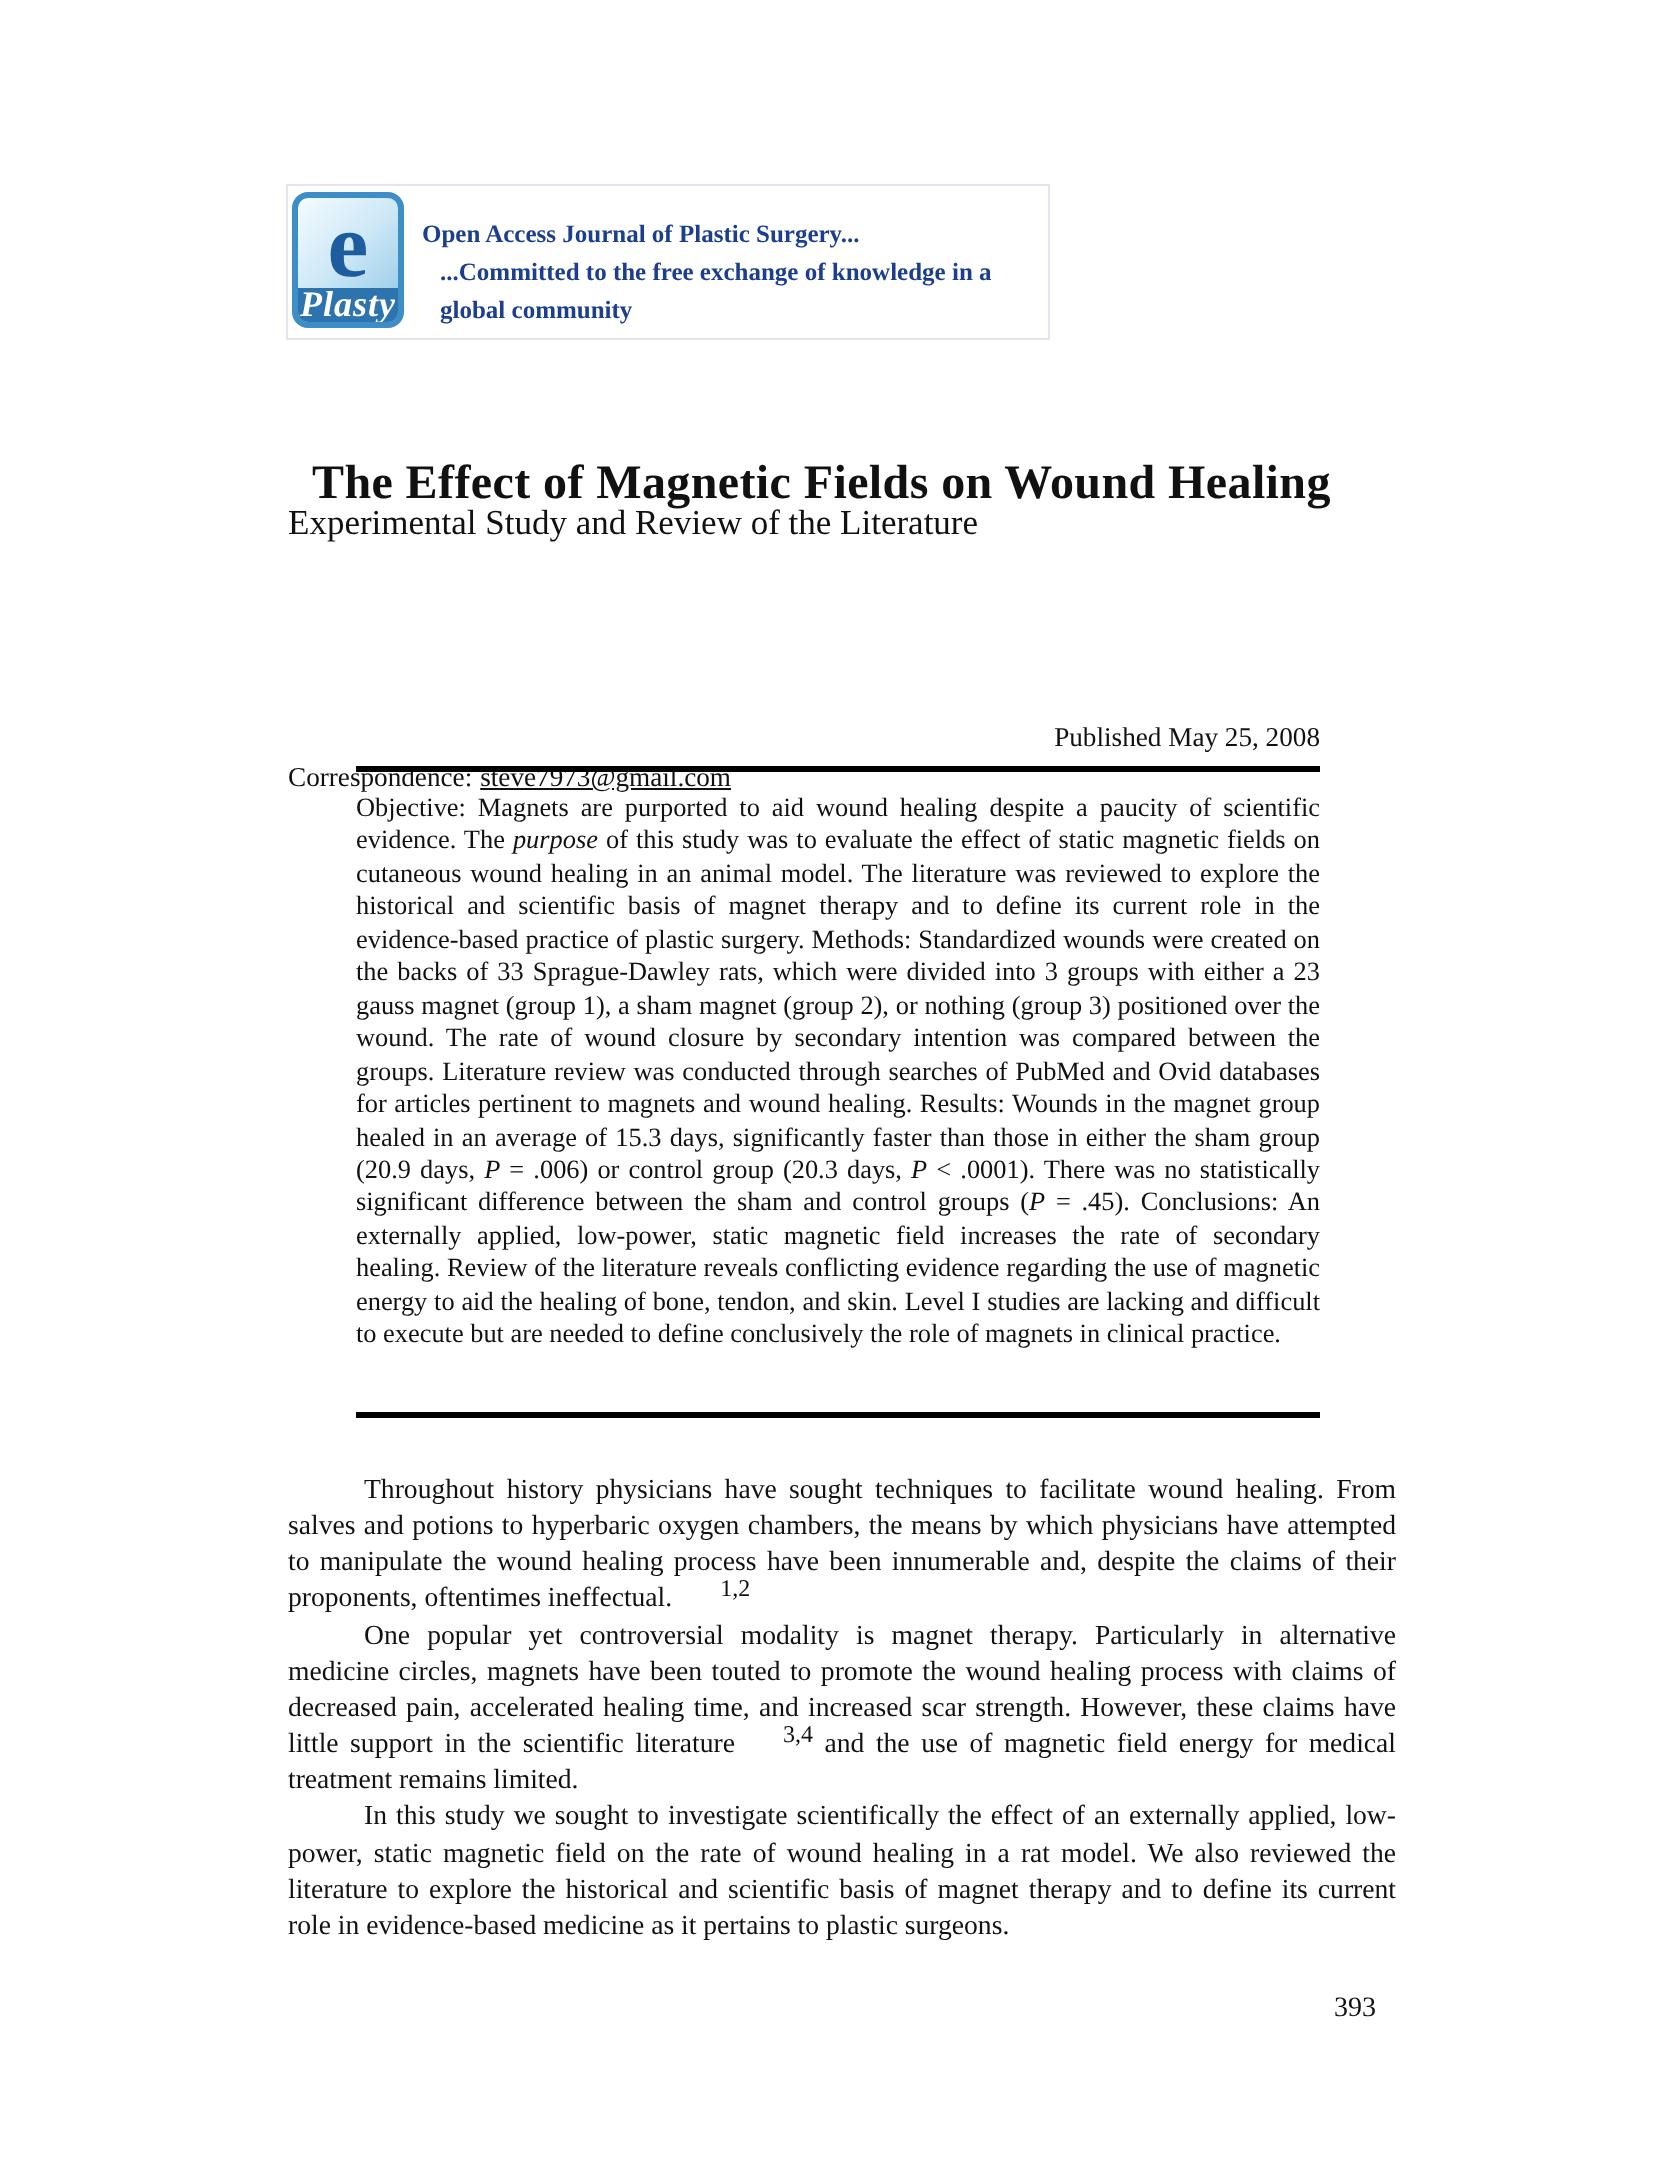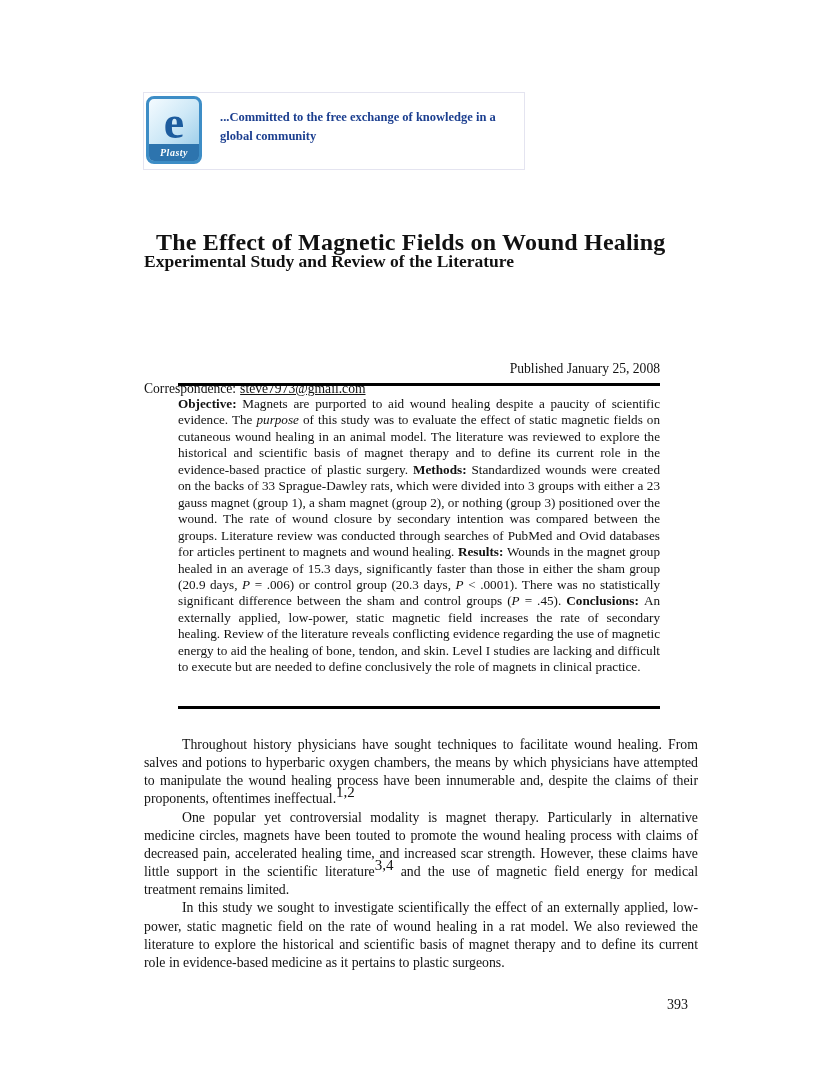--- a/index.html
+++ b/index.html
@@ -42,21 +42,21 @@
   }
   .logo-band {
     position: absolute;
     left: 0; right: 0; bottom: 0;
     height: 17px;
     background: #2d74ae;
     color: #ffffff;
     font-family: "Liberation Serif", serif;
     font-weight: bold;
     font-style: italic;
-    font-size: 10px;
+    font-size: 18px;
     line-height: 17px;
     text-align: center;
     letter-spacing: 0.5px;
   }
   .tagline {
     position: absolute;
     left: 67px; top: 15px;
     width: 310px;
     color: #1b3e8f;
     font-weight: bold;
@@ -74,21 +74,21 @@
     font-size: 24px;
     font-weight: bold;
     letter-spacing: 0.2px;
   }
   .subtitle {
     position: absolute;
     left: 144px; top: 251px;
     width: 560px;
     margin: 0;
     font-size: 17.5px;
-    font-weight: bold;
+    font-weight: normal;
   }
   .authors {
     position: absolute;
     left: 144px; top: 288px;
     width: 560px;
     font-size: 14.2px;
     font-weight: bold;
     font-style: italic;
   }
   .affiliation {
@@ -140,55 +140,56 @@
   .body-text {
     position: absolute;
     left: 144px; top: 736px;
     width: 554px;
     font-size: 13.8px;
     line-height: 18.15px;
     text-align: justify;
   }
   .body-text p { margin: 0; text-indent: 38px; }
 
-  .seg-b { font-weight: bold; }
+  .seg-b { font-weight: normal; }
   .seg-i { font-style: italic; }
-  sup { font-size: 15px; line-height: 0; vertical-align: super; }
+  sup { font-size: 12px; line-height: 0; vertical-align: super; margin-left: 24px; }
 
   .page-number {
     position: absolute;
     left: 144px; top: 997px;
     width: 544px;
     text-align: right;
     font-size: 14px;
   }
 </style>
 </head>
 <body>
 
 <div class="page">
 
   <header class="masthead">
     <div class="logo">
       <div class="logo-e">e</div>
       <div class="logo-band">Plasty</div>
     </div>
     <div class="tagline">
+      <div class="tagline-line1">Open Access Journal of Plastic Surgery...</div>
       <div class="tagline-line2">...Committed to the free exchange of knowledge in a global community</div>
     </div>
   </header>
 
   <h1 class="title">The Effect of Magnetic Fields on Wound Healing</h1>
   <h2 class="subtitle">Experimental Study and Review of the Literature</h2>
 
 
   <div class="correspondence">
     <span>Correspondence:</span><a class="email" href="#">steve7973@gmail.com</a>
   </div>
-  <div class="published">Published January 25, 2008</div>
+  <div class="published">Published May 25, 2008</div>
 
   <div class="rule rule-top"></div>
 
   <div class="abstract"><span class="seg-b">Objective: </span><span>Magnets are purported to aid wound healing despite a paucity of scientific evidence. The </span><span class="seg-i">purpose</span><span> of this study was to evaluate the effect of static magnetic fields on cutaneous wound healing in an animal model. The literature was reviewed to explore the historical and scientific basis of magnet therapy and to define its current role in the evidence-based practice of plastic surgery. </span><span class="seg-b">Methods: </span><span>Standardized wounds were created on the backs of 33 Sprague-Dawley rats, which were divided into 3 groups with either a 23 gauss magnet (group 1), a sham magnet (group 2), or nothing (group 3) positioned over the wound. The rate of wound closure by secondary intention was compared between the groups. Literature review was conducted through searches of PubMed and Ovid databases for articles pertinent to magnets and wound healing. </span><span class="seg-b">Results: </span><span>Wounds in the magnet group healed in an average of 15.3 days, significantly faster than those in either the sham group (20.9 days, </span><span class="seg-i">P</span><span> = .006) or control group (20.3 days, </span><span class="seg-i">P</span><span> &lt; .0001). There was no statistically significant difference between the sham and control groups (</span><span class="seg-i">P</span><span> = .45). </span><span class="seg-b">Conclusions: </span><span>An externally applied, low-power, static magnetic field increases the rate of secondary healing. Review of the literature reveals conflicting evidence regarding the use of magnetic energy to aid the healing of bone, tendon, and skin. Level I studies are lacking and difficult to execute but are needed to define conclusively the role of magnets in clinical practice.</span></div>
 
   <div class="rule rule-bottom"></div>
 
   <div class="body-text">
     <p><span>Throughout history physicians have sought techniques to facilitate wound healing. From salves and potions to hyperbaric oxygen chambers, the means by which physicians have attempted to manipulate the wound healing process have been innumerable and, despite the claims of their proponents, oftentimes ineffectual.</span><sup>1,2</sup></p>
     <p><span>One popular yet controversial modality is magnet therapy. Particularly in alternative medicine circles, magnets have been touted to promote the wound healing process with claims of decreased pain, accelerated healing time, and increased scar strength. However, these claims have little support in the scientific literature</span><sup>3,4</sup><span> and the use of magnetic field energy for medical treatment remains limited.</span></p>

